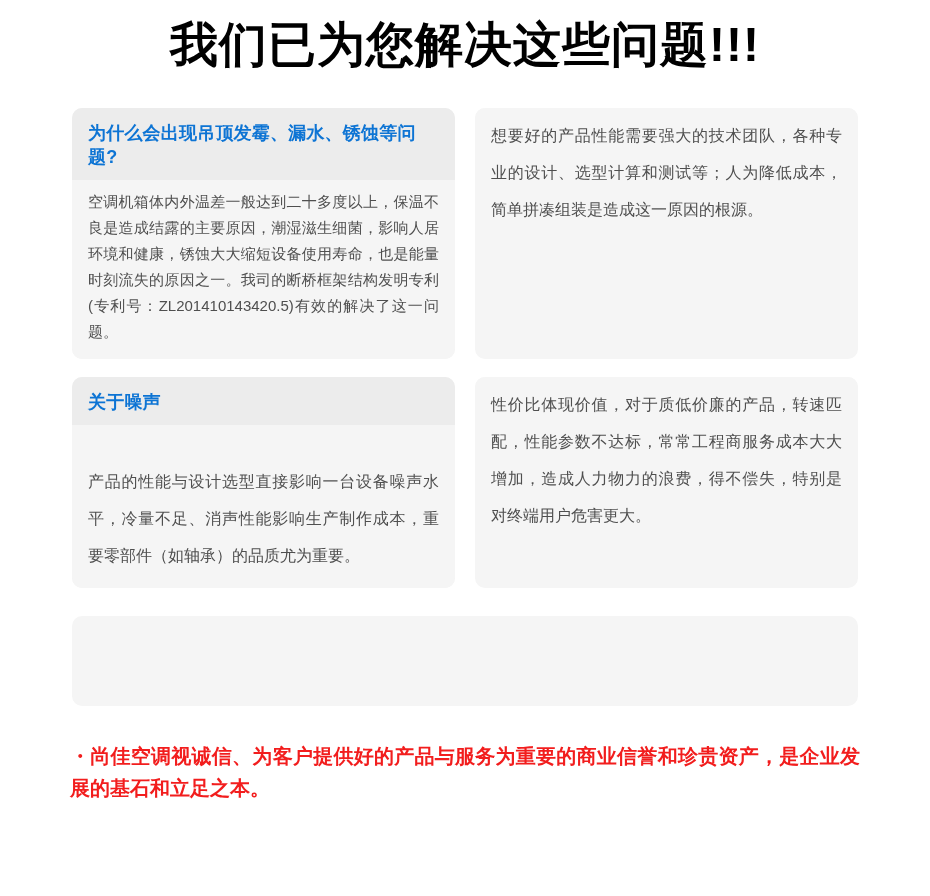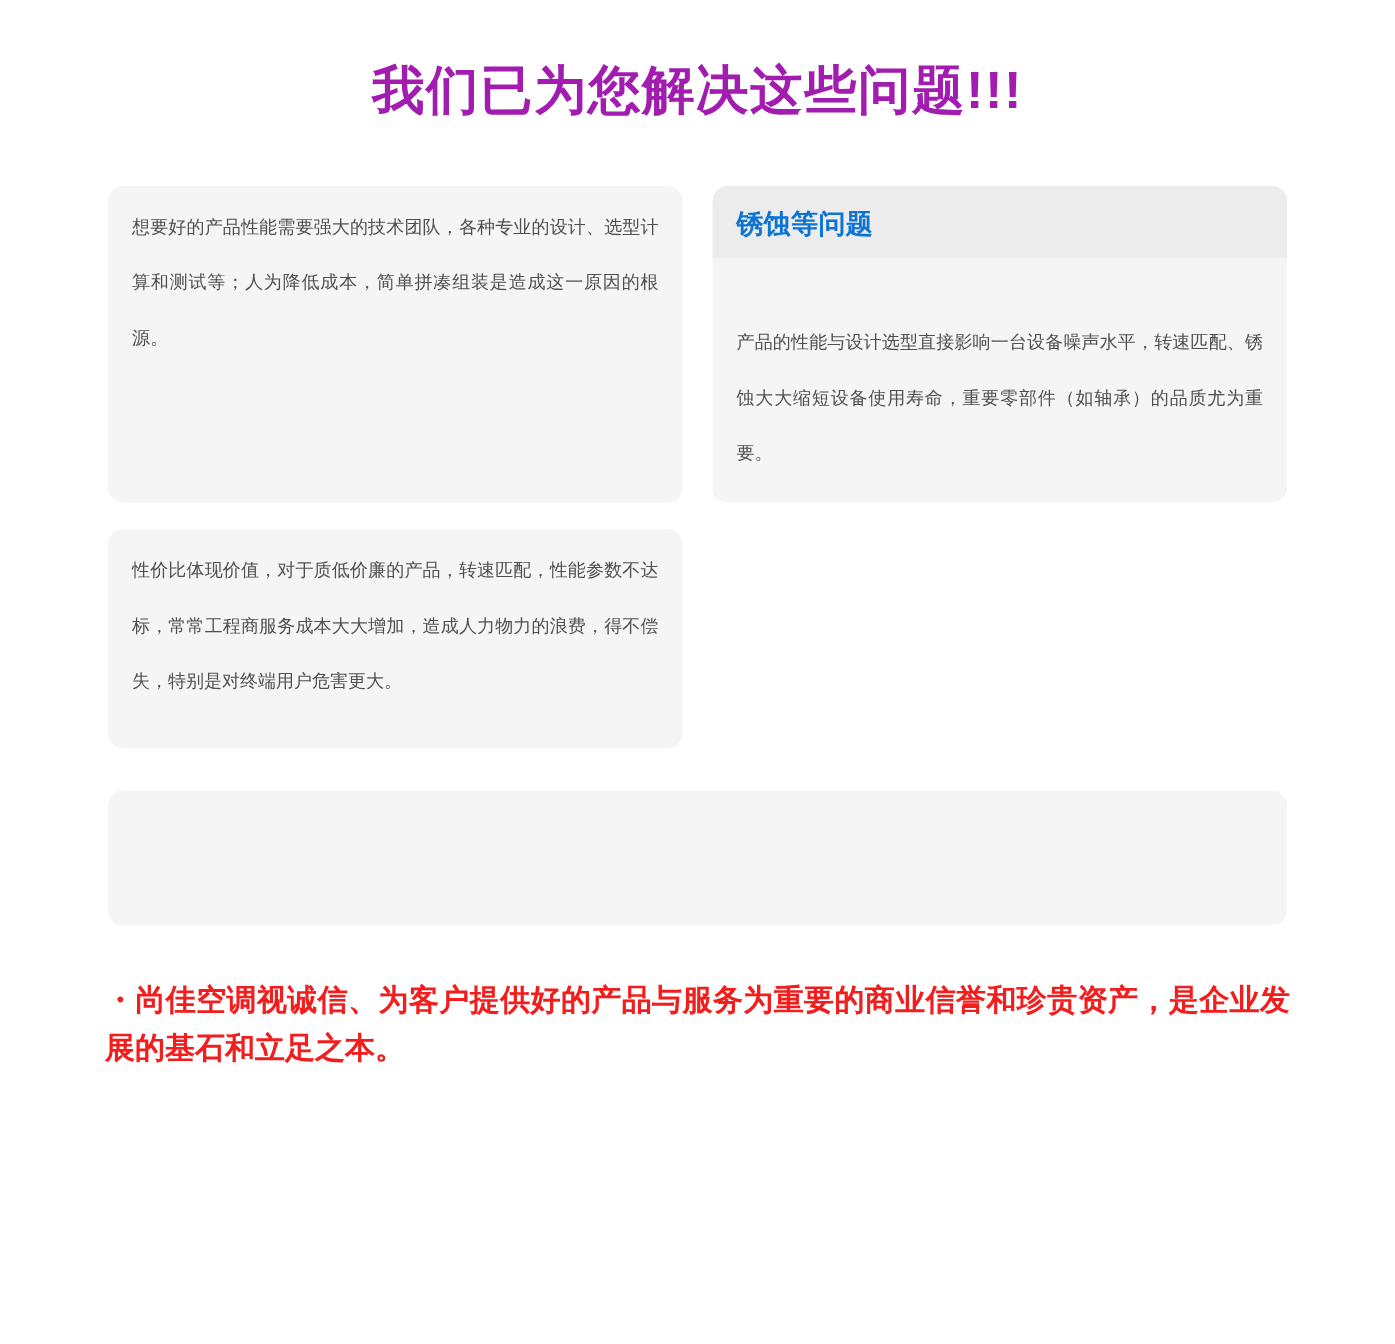--- a/index.html
+++ b/index.html
@@ -9,24 +9,24 @@
     width: 930px;
     font-family: "Liberation Sans", "DejaVu Sans", sans-serif;
   }
   .page {
     width: 930px;
     height: 896px;
     overflow: hidden;
     background: #ffffff;
   }
   .title {
-    margin: 30px auto 0;
+    margin: 14px auto 0;
     text-align: center;
-    color: #a21caf;
-    font-size: 35px;
+    color: #000000;
+    font-size: 48px;
     line-height: 62px;
     font-weight: 900;
     letter-spacing: 1px;
   }
   .cards {
     display: grid;
     grid-template-columns: 1fr 1fr;
     column-gap: 20px;
     row-gap: 18px;
     width: 786px;
@@ -54,21 +54,21 @@
   }
   .hd.blue  { color: #0d74d4; font-size: 18px; }
   .hd.green { color: #53ad1f; font-size: 16.5px; }
   .card-body {
     background: #f5f5f5;
     color: #4f4f4f;
     padding: 9px 16px 14px;
     text-align: justify;
   }
   .body-tight { font-size: 15px;   line-height: 26px; }
-  .body-loose { font-size: 12px;   line-height: 37px; }
+  .body-loose { font-size: 16px;   line-height: 37px; }
   .body-mid   { font-size: 16.5px; line-height: 33px; padding-top: 12px; }
   .pad-extra  { padding-top: 38px; }
   .footer {
     width: 790px;
     margin: 34px auto 0;
   }
   .footer p {
     margin: 0;
     color: #f21d1d;
     font-size: 20px;
@@ -79,30 +79,36 @@
 </style>
 </head>
 <body>
 
 <div class="page">
 
   <h1 class="title">我们已为您解决这些问题!!!</h1>
 
   <div class="cards">
 
+    <div class="card r1">
+      <div class="card-header">
+        <span class="hd blue">为什么会出现吊顶发霉、漏水、锈蚀等问题?</span>
+      </div>
+      <div class="card-body body-tight">空调机箱体内外温差一般达到二十多度以上，保温不良是造成结露的主要原因，潮湿滋生细菌，影响人居环境和健康，锈蚀大大缩短设备使用寿命，也是能量时刻流失的原因之一。我司的断桥框架结构发明专利(专利号：ZL201410143420.5)有效的解决了这一问题。</div>
+    </div>
 
     <div class="card r1">
       <div class="card-body body-loose">想要好的产品性能需要强大的技术团队，各种专业的设计、选型计算和测试等；人为降低成本，简单拼凑组装是造成这一原因的根源。</div>
     </div>
 
     <div class="card r2">
       <div class="card-header">
-        <span class="hd blue">锈蚀等问题</span>
+        <span class="hd blue">关于噪声</span>
       </div>
-      <div class="card-body body-loose pad-extra">产品的性能与设计选型直接影响一台设备噪声水平，转速匹配、锈蚀大大缩短设备使用寿命，重要零部件（如轴承）的品质尤为重要。</div>
+      <div class="card-body body-loose pad-extra">产品的性能与设计选型直接影响一台设备噪声水平，冷量不足、消声性能影响生产制作成本，重要零部件（如轴承）的品质尤为重要。</div>
     </div>
 
     <div class="card r2">
       <div class="card-body body-loose">性价比体现价值，对于质低价廉的产品，转速匹配，性能参数不达标，常常工程商服务成本大大增加，造成人力物力的浪费，得不偿失，特别是对终端用户危害更大。</div>
     </div>
 
     <div class="card wide">
     </div>
 
   </div>

